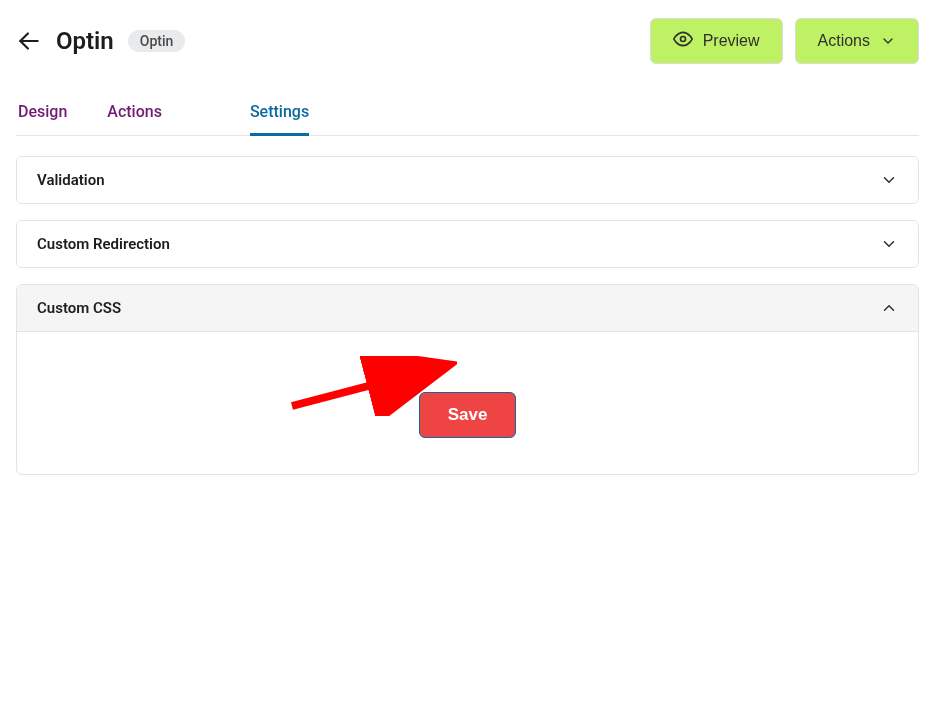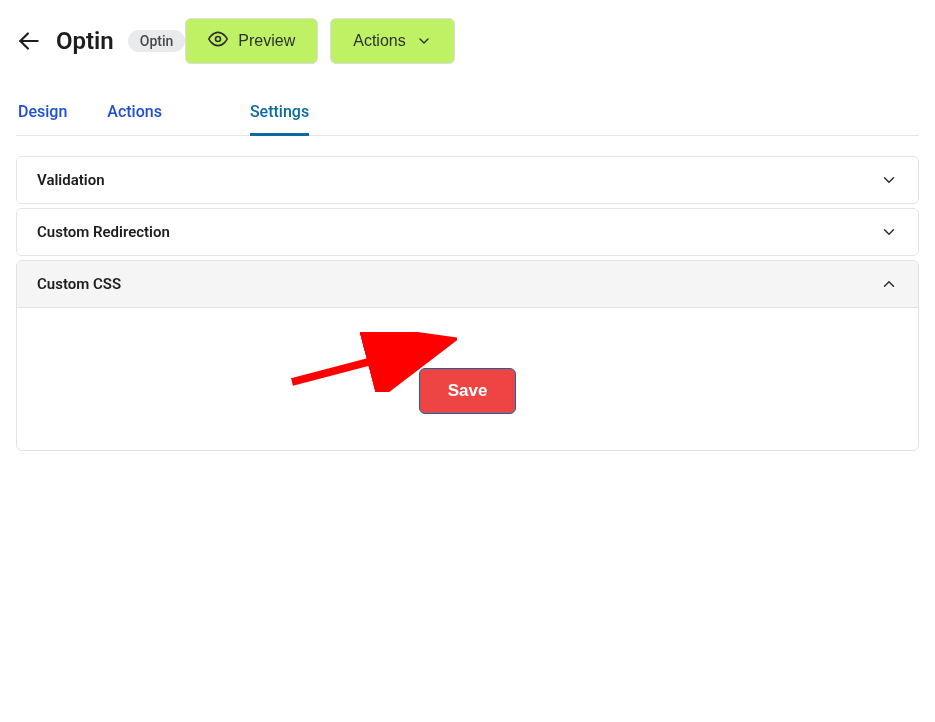--- a/index.html
+++ b/index.html
@@ -6,20 +6,21 @@
     body {
       font-family: -apple-system, BlinkMacSystemFont, "Segoe UI", Roboto, Helvetica, Arial, sans-serif;
       background: #fff;
       color: #1e1e1e;
       padding: 18px 16px;
       width: 935px;
     }
     .header-row {
       display: flex;
       align-items: center;
+      justify-content: space-between;
       margin-bottom: 30px;
     }
     .header-left { display: flex; align-items: center; gap: 14px; }
     .back-arrow { cursor: pointer; display:flex; align-items:center; }
     .page-title { font-size: 24px; font-weight: 600; color:#1d1d1d; }
     .badge {
       background: #e9eaec;
       color: #4a4a4a;
       border-radius: 14px;
       padding: 3px 12px;
@@ -43,31 +44,31 @@
     .tabs {
       display: flex;
       gap: 40px;
       border-bottom: 1px solid #e5e5e5;
       padding: 0 2px;
     }
     .tab {
       padding: 8px 0 12px 0;
       font-size: 16px;
       font-weight: 500;
-      color: #1d4ed8;
+      color: #701a75;
       cursor: pointer;
       border-bottom: 3px solid transparent;
       margin-bottom: -1px;
     }
     .tab.active { color:#0a6aa1; border-bottom-color:#0a6aa1;margin-left:48px; }
     .panels { margin-top: 20px; }
     .accordion {
       border: 1px solid #e3e3e5;
       border-radius: 6px;
-      margin-bottom: 4px;
+      margin-bottom: 16px;
       overflow: hidden;
     }
     .accordion-header {
       display: flex;
       justify-content: space-between;
       align-items: center;
       padding: 14px 20px;
       font-size: 15px;
       font-weight: 600;
       color: #1d1d1d;

